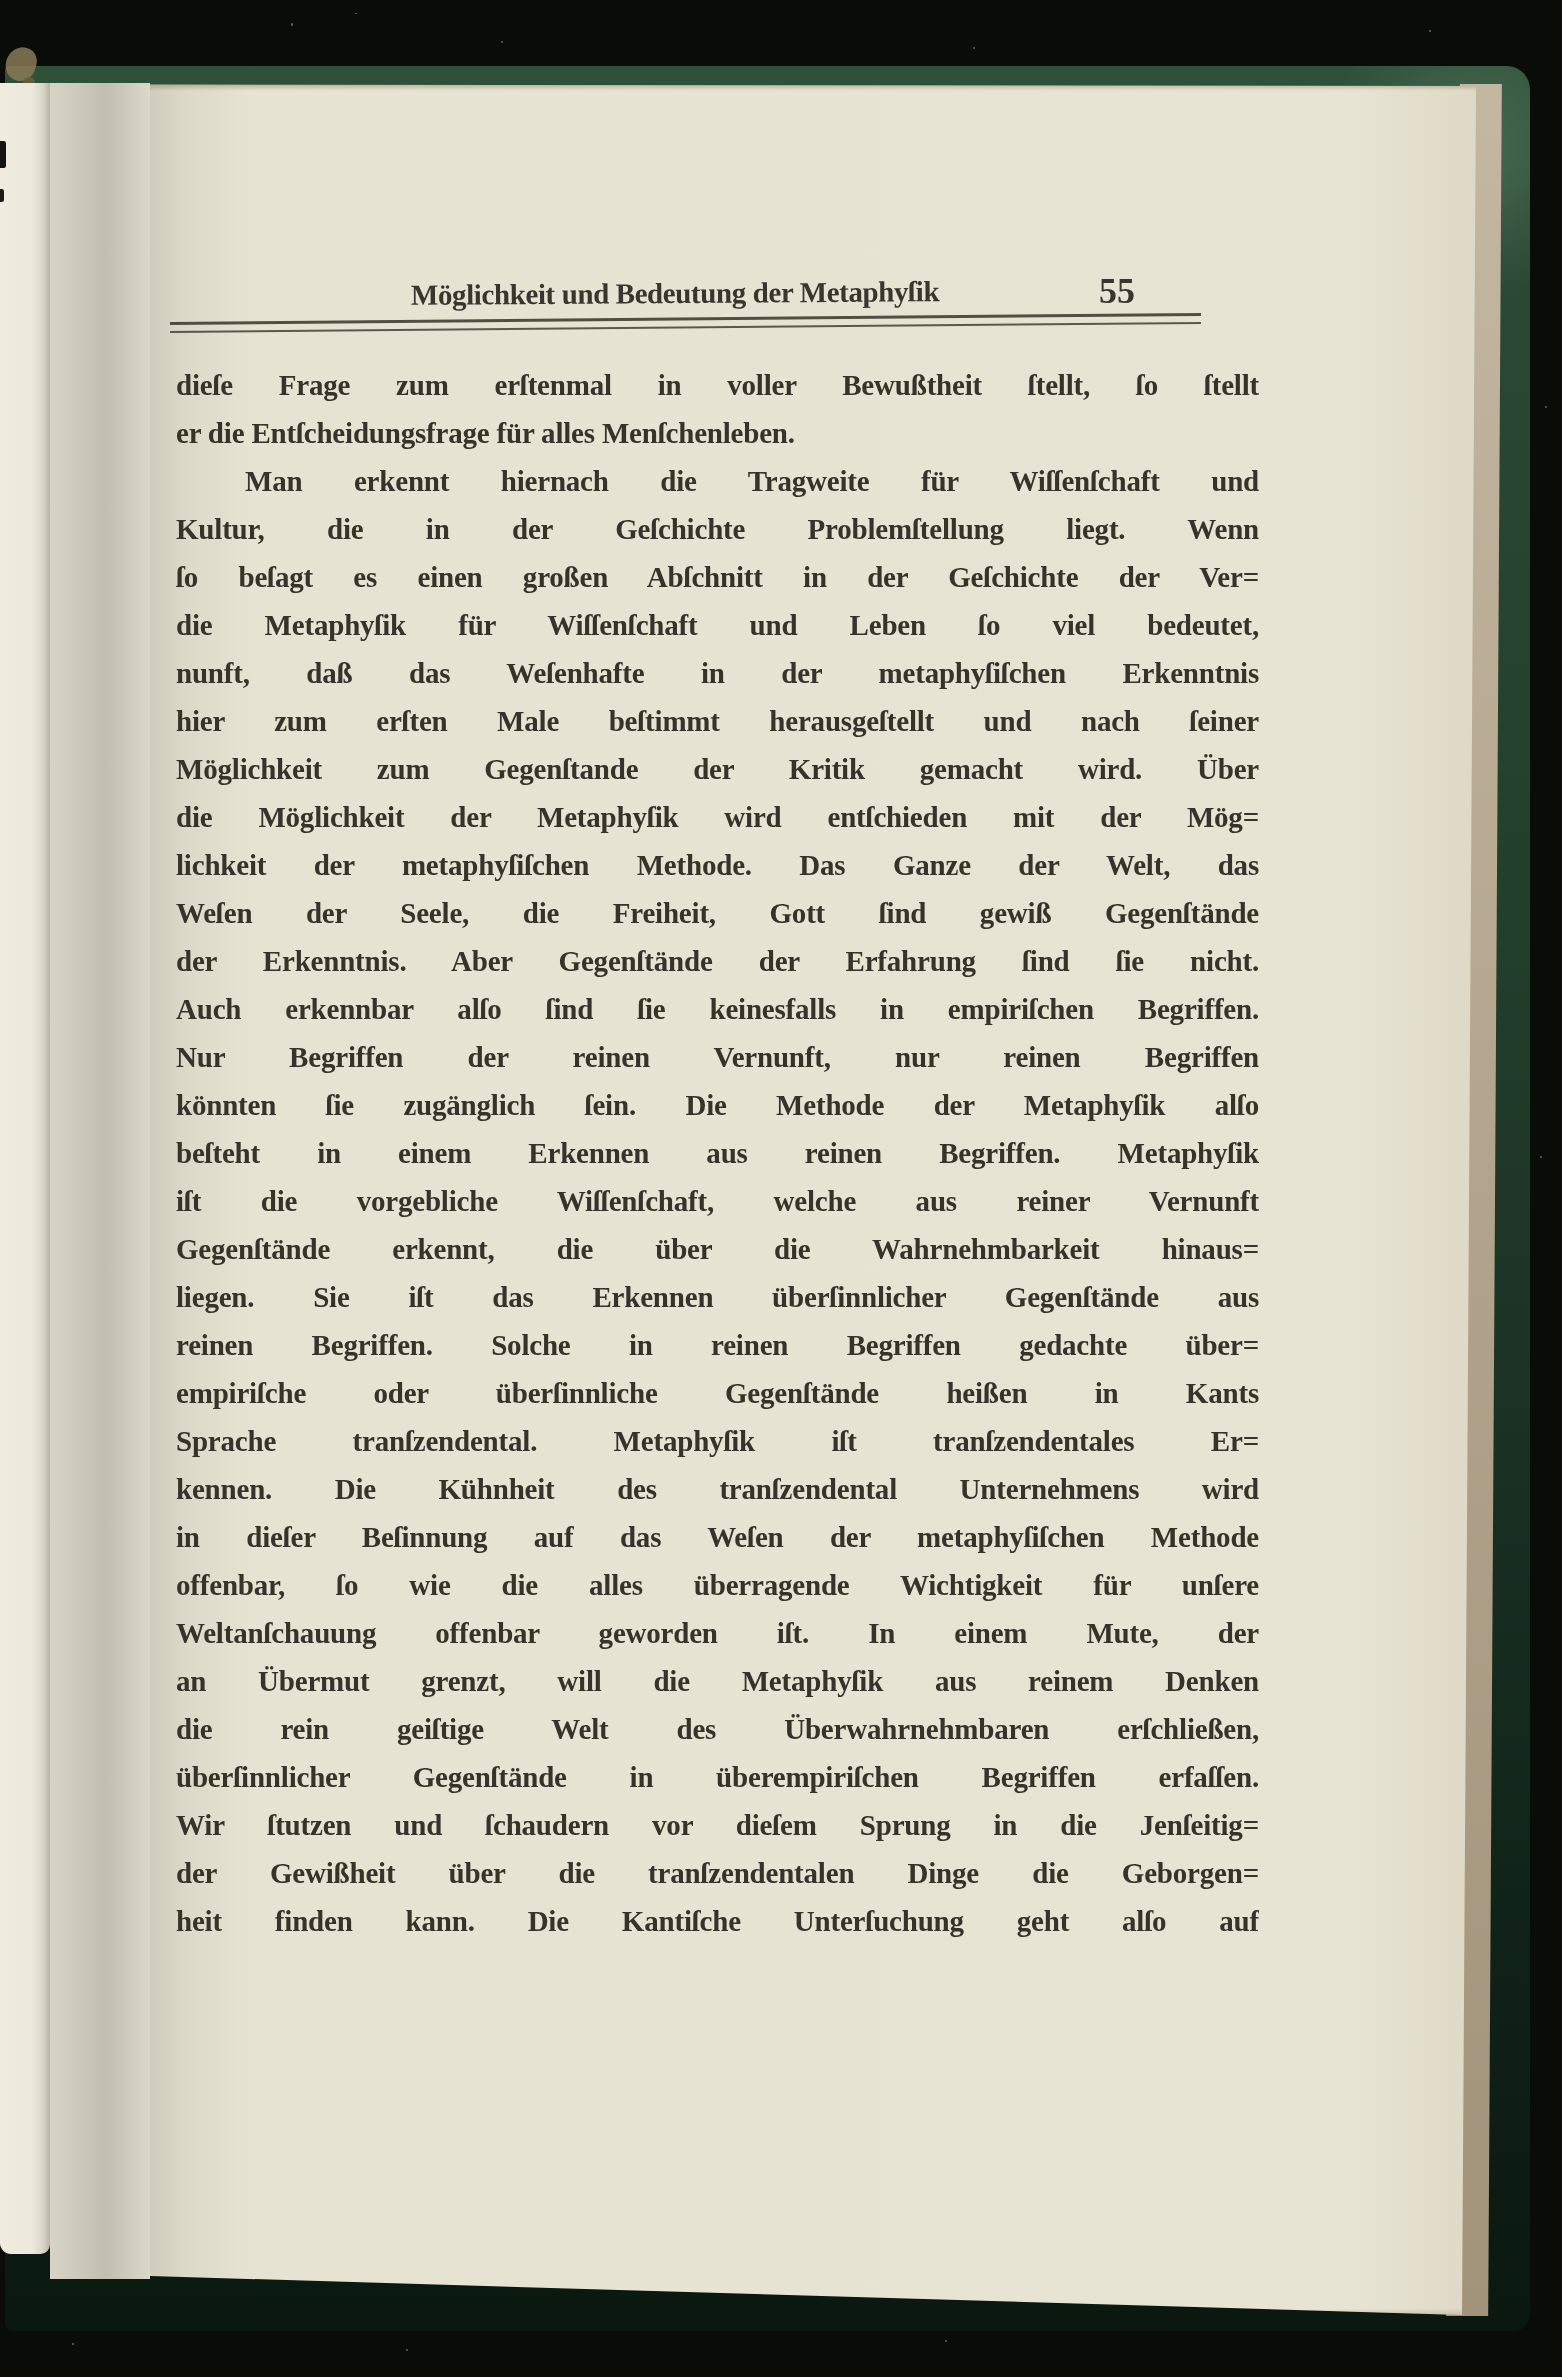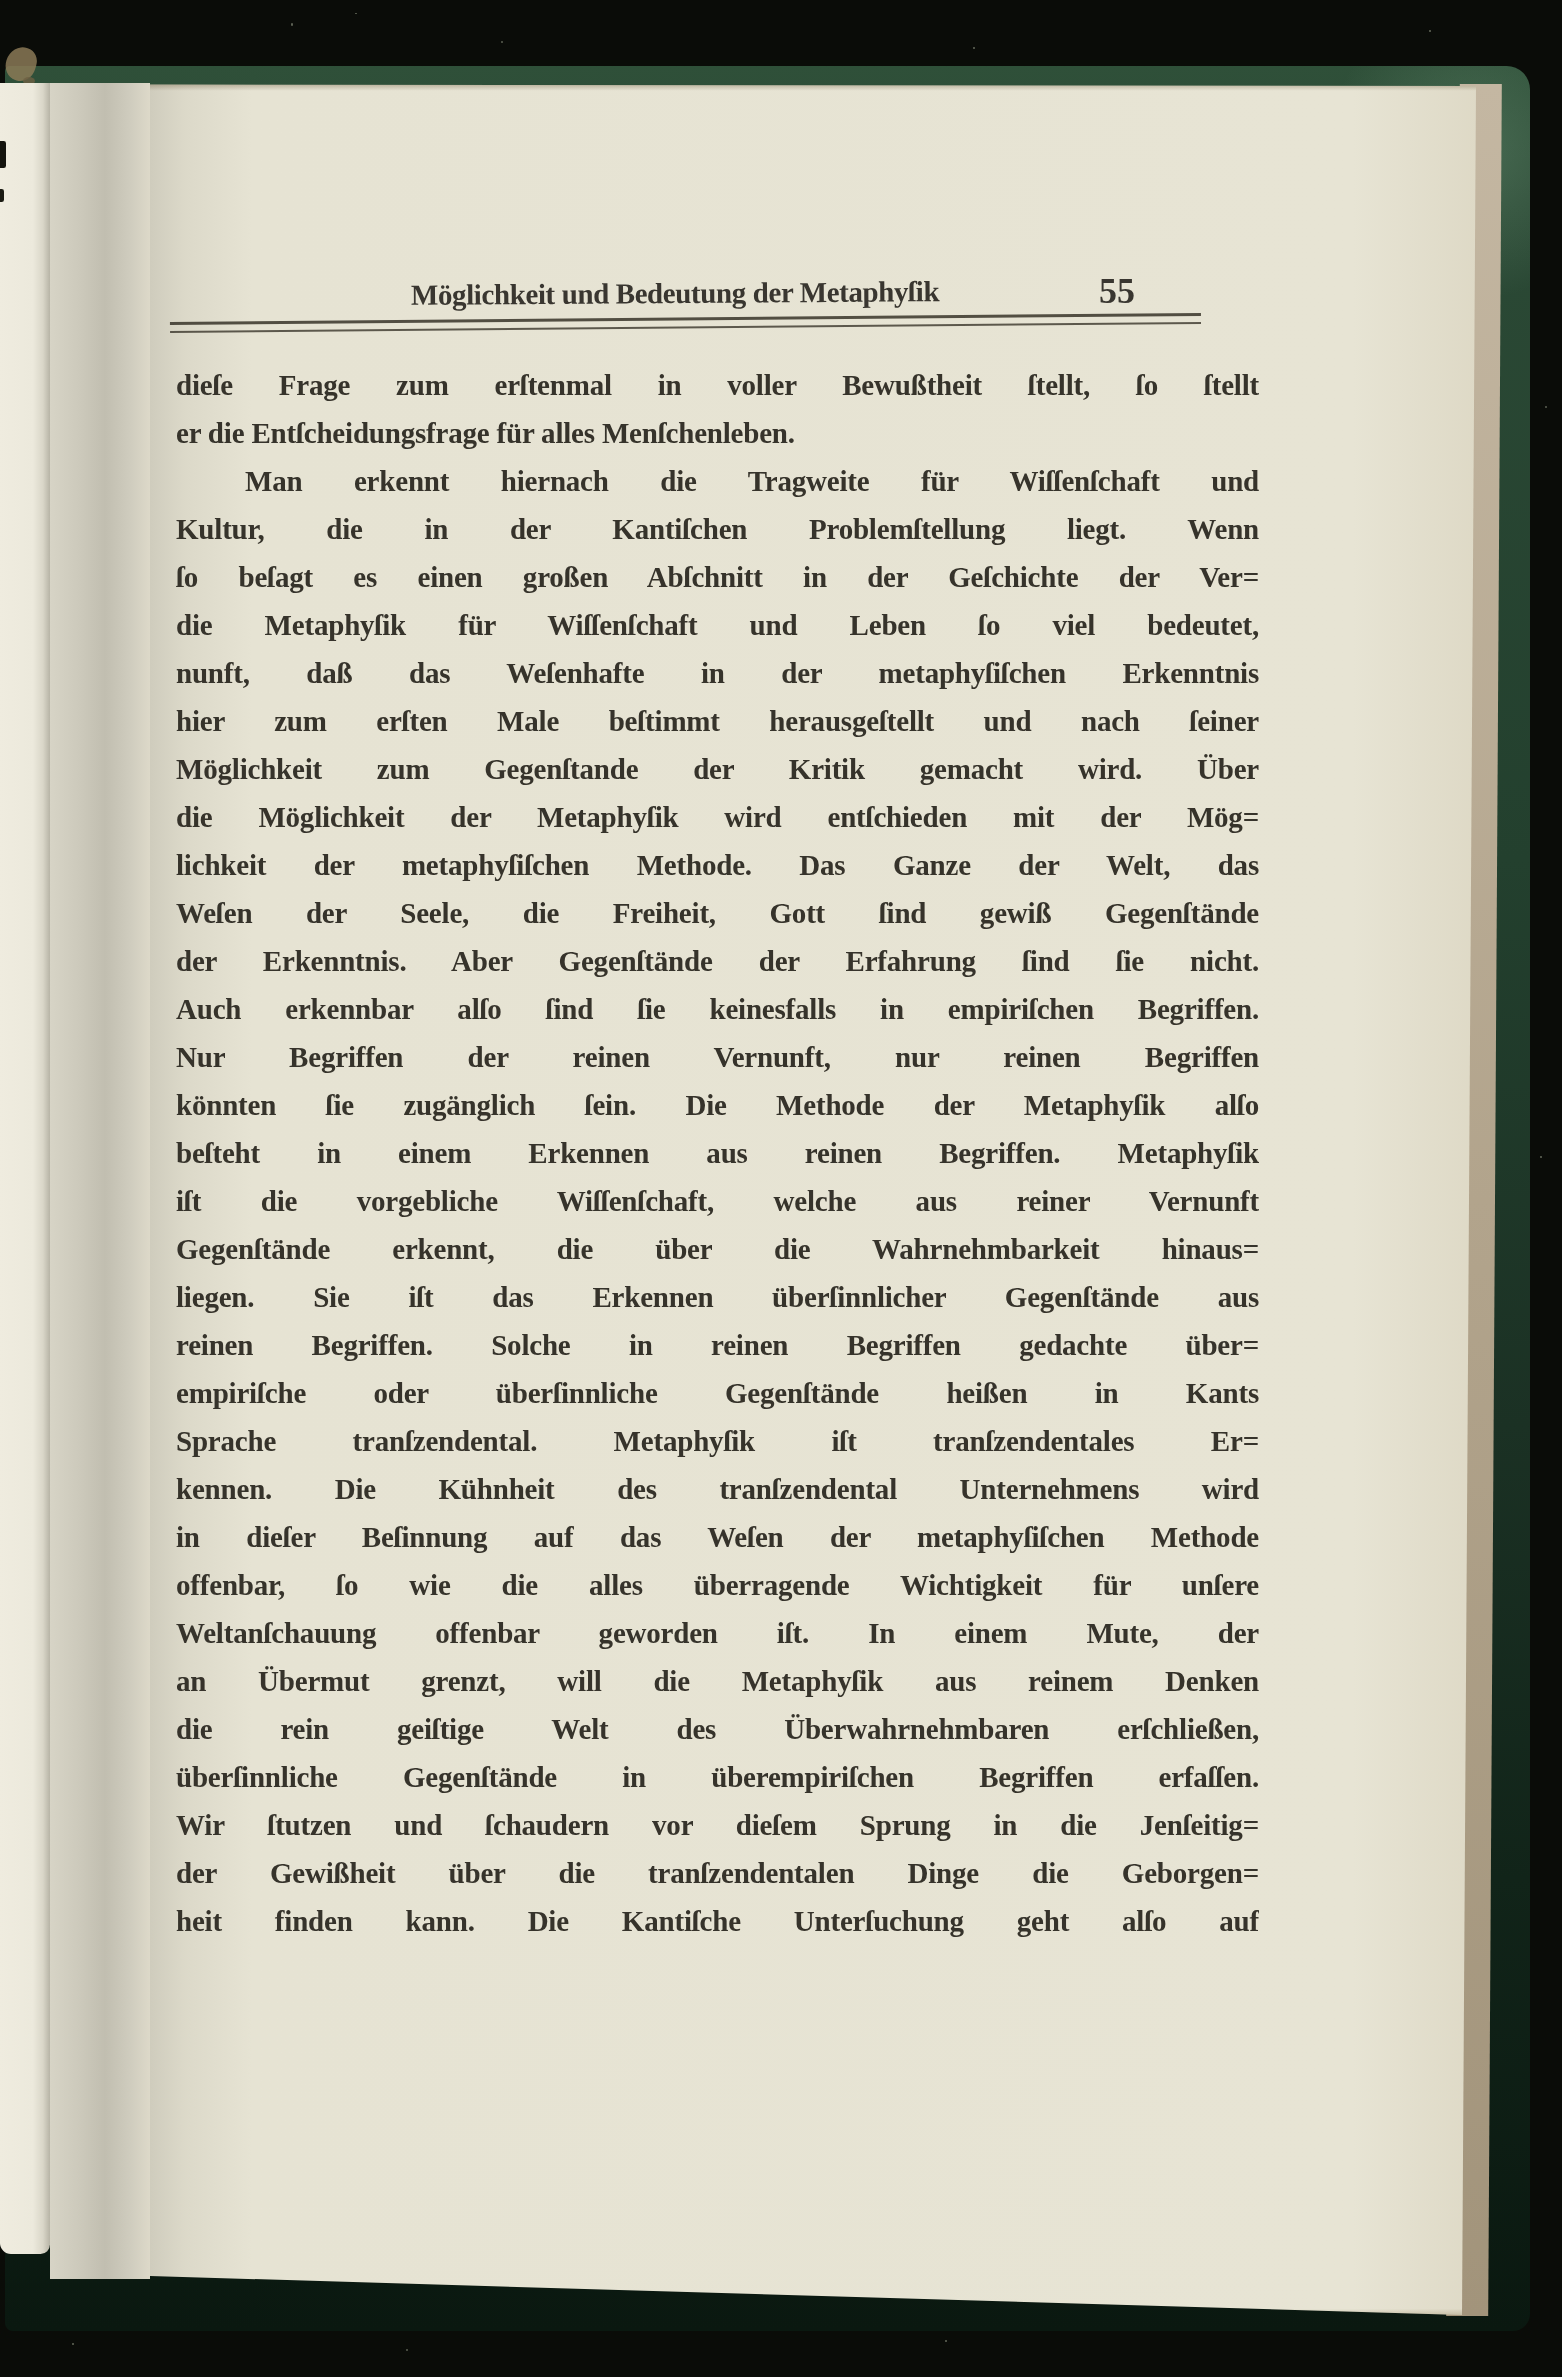--- a/index.html
+++ b/index.html
@@ -122,21 +122,21 @@
 
   <div class="page">
     <span class="header-title">Möglichkeit und Bedeutung der Metaphyſik</span>
     <span class="page-number">55</span>
     <div class="rule"></div>
 
     <div class="body-text" id="body-lines">
         <div class="line">dieſe Frage zum erſtenmal in voller Bewußtheit ſtellt, ſo ſtellt</div>
         <div class="line para-end">er die Entſcheidungsfrage für alles Menſchenleben.</div>
         <div class="line indent">Man erkennt hiernach die Tragweite für Wiſſenſchaft und</div>
-        <div class="line">Kultur, die in der Kantiſchen Problemſtellung liegt. Wenn</div>
+        <div class="line">Kultur, die in der Geſchichte Problemſtellung liegt. Wenn</div>
         <div class="line">ſo beſagt es einen großen Abſchnitt in der Geſchichte der Ver=</div>
         <div class="line">die Metaphyſik für Wiſſenſchaft und Leben ſo viel bedeutet,</div>
         <div class="line">nunft, daß das Weſenhafte in der metaphyſiſchen Erkenntnis</div>
         <div class="line">hier zum erſten Male beſtimmt herausgeſtellt und nach ſeiner</div>
         <div class="line">Möglichkeit zum Gegenſtande der Kritik gemacht wird. Über</div>
         <div class="line">die Möglichkeit der Metaphyſik wird entſchieden mit der Mög=</div>
         <div class="line">lichkeit der metaphyſiſchen Methode. Das Ganze der Welt, das</div>
         <div class="line">Weſen der Seele, die Freiheit, Gott ſind gewiß Gegenſtände</div>
         <div class="line">der Erkenntnis. Aber Gegenſtände der Erfahrung ſind ſie nicht.</div>
         <div class="line">Auch erkennbar alſo ſind ſie keinesfalls in empiriſchen Begriffen.</div>
@@ -148,21 +148,21 @@
         <div class="line">liegen. Sie iſt das Erkennen überſinnlicher Gegenſtände aus</div>
         <div class="line">reinen Begriffen. Solche in reinen Begriffen gedachte über=</div>
         <div class="line">empiriſche oder überſinnliche Gegenſtände heißen in Kants</div>
         <div class="line">Sprache tranſzendental. Metaphyſik iſt tranſzendentales Er=</div>
         <div class="line">kennen. Die Kühnheit des tranſzendental Unternehmens wird</div>
         <div class="line">in dieſer Beſinnung auf das Weſen der metaphyſiſchen Methode</div>
         <div class="line">offenbar, ſo wie die alles überragende Wichtigkeit für unſere</div>
         <div class="line">Weltanſchauung offenbar geworden iſt. In einem Mute, der</div>
         <div class="line">an Übermut grenzt, will die Metaphyſik aus reinem Denken</div>
         <div class="line">die rein geiſtige Welt des Überwahrnehmbaren erſchließen,</div>
-        <div class="line">überſinnliche Gegenſtände in überempiriſchen Begriffen erfaſſen.</div>
+        <div class="line">überſinnlicher Gegenſtände in überempiriſchen Begriffen erfaſſen.</div>
         <div class="line">Wir ſtutzen und ſchaudern vor dieſem Sprung in die Jenſeitig=</div>
         <div class="line">der Gewißheit über die tranſzendentalen Dinge die Geborgen=</div>
         <div class="line">heit finden kann. Die Kantiſche Unterſuchung geht alſo auf</div>
       </div>
   </div>
 
   <div class="speck" style="left:291px; top:23.4px;  width:2.3px; height:2.3px;"></div>
   <div class="speck" style="left:501px; top:41px;  width:2.3px; height:2.3px;"></div>
   <div class="speck" style="left:355px; top:12.5px;  width:1.6px; height:1.6px;"></div>
   <div class="speck" style="left:973px; top:47px; width:1.6px; height:1.6px;"></div>

